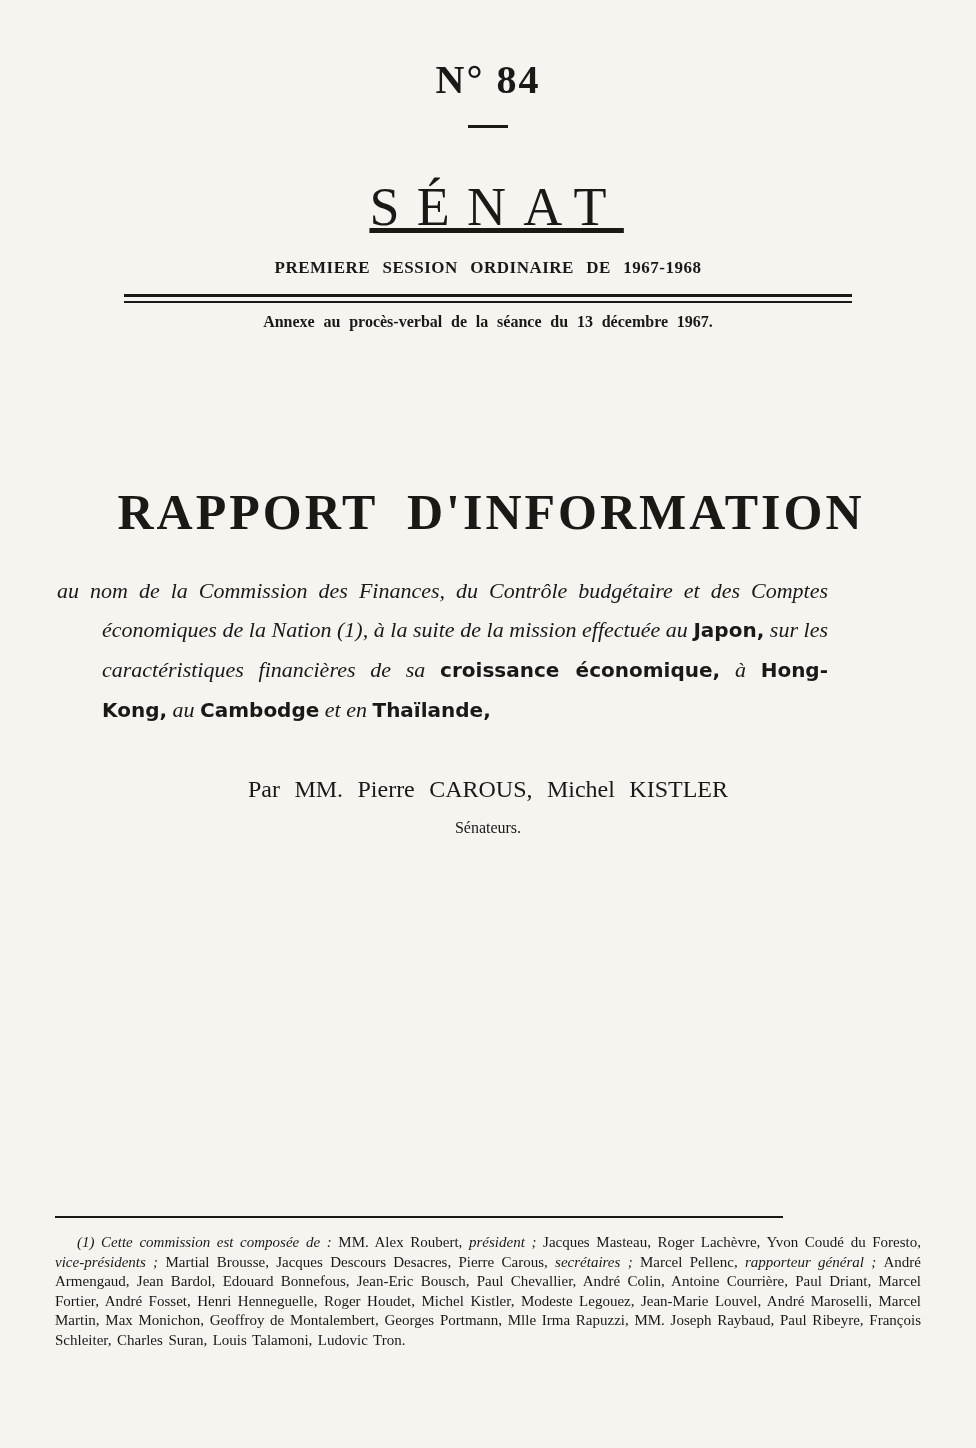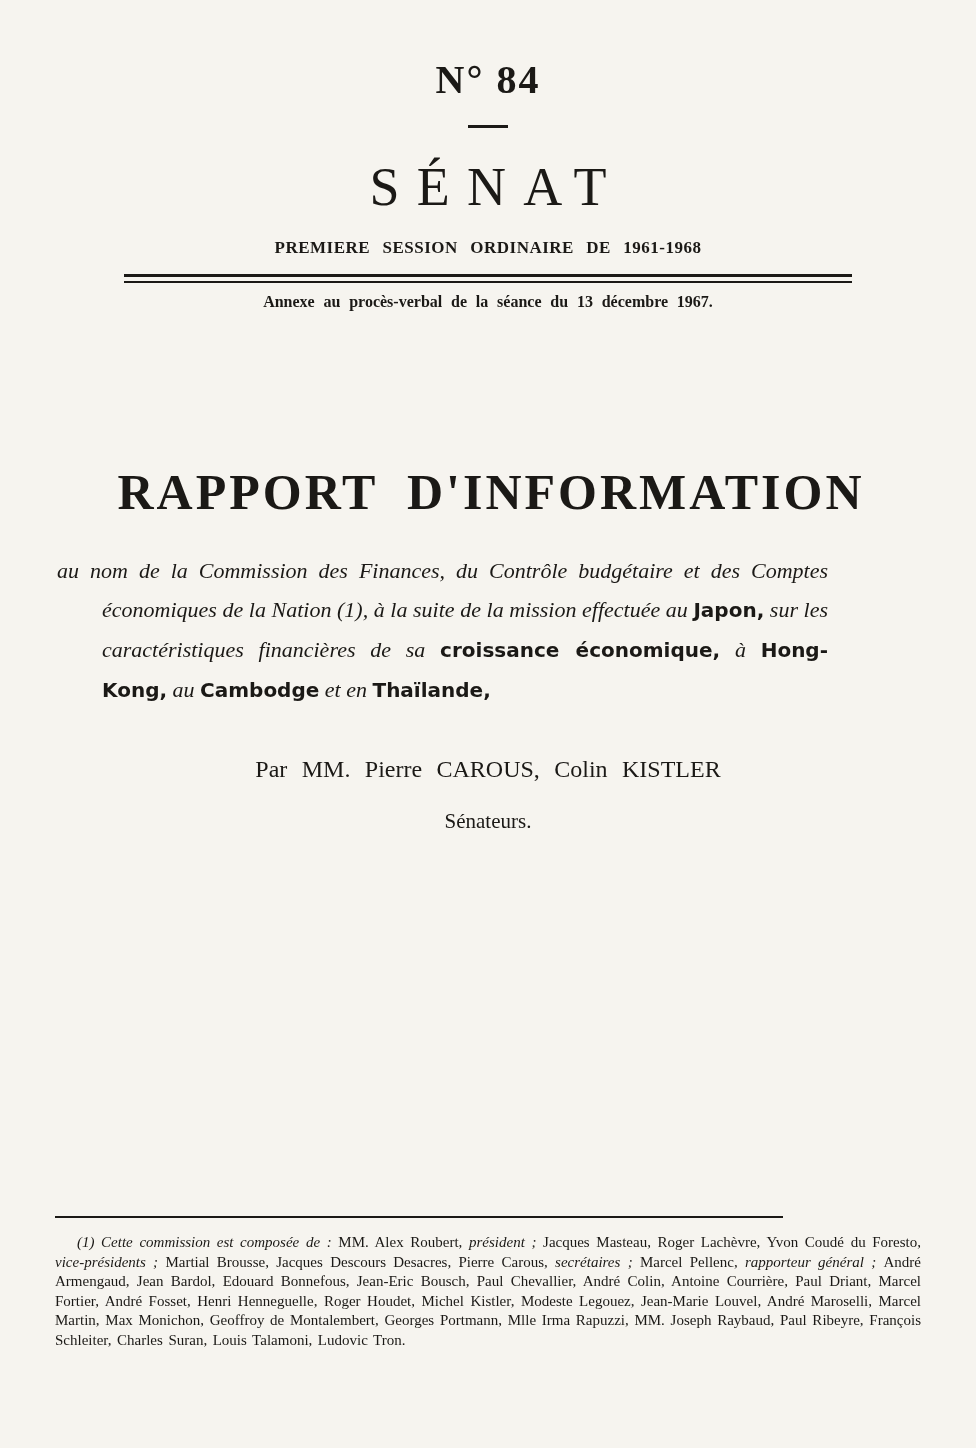--- a/index.html
+++ b/index.html
@@ -26,25 +26,26 @@
     font-weight: bold;
     letter-spacing: 2px;
   }
   .small-rule {
     width: 40px;
     height: 3px;
     background: #1b1916;
     margin: 22px auto 0 auto;
   }
   .institution {
-    margin-top: 28px;
+    margin-top: 48px;
     font-size: 54px;
     font-weight: normal;
     letter-spacing: 0.32em;
     text-indent: 0.32em; 
+    text-decoration: underline;
   }
   .session-line {
     margin-top: 20px;
     font-size: 17px;
     font-weight: bold;
     letter-spacing: 0.5px;
     word-spacing: 0.45em;
   }
   .double-rule {
     width: 728px;
@@ -95,22 +96,22 @@
     margin-top: 46px;
     font-size: 24px;
     word-spacing: 0.35em;
   }
   .authors-line-2 {
     margin-top: 12px;
     font-size: 24px;
     word-spacing: 0.35em;
   }
   .authors-role {
-    margin-top: 26px;
-    font-size: 21px;
+    margin-top: 16px;
+    font-size: 16px;
   }
   .footnote-section {
     position: absolute;
     top: 1216px;
     left: 55px;
     width: 866px;
   }
   .footnote-rule {
     width: 728px;
     border-top: 2px solid #1b1916;
@@ -130,32 +131,32 @@
 <body>
 
 <div class="page">
 
   <div class="doc-number centered">N° 84</div>
 
   <div class="small-rule"></div>
 
   <div class="institution centered">SÉNAT</div>
 
-  <div class="session-line centered">PREMIERE SESSION ORDINAIRE DE 1961-1968</div>
+  <div class="session-line centered">PREMIERE SESSION ORDINAIRE DE 1967-1968</div>
 
   <div class="double-rule"></div>
 
   <div class="annexe-line centered">Annexe au procès-verbal de la séance du 13 décembre 1967.</div>
 
   <div class="report-title centered">RAPPORT D'INFORMATION</div>
 
 
   <p class="report-body"><span class="seg-it">au nom de la Commission des Finances, du Contrôle budgétaire et des Comptes économiques de la Nation (1), à la suite de la mission effectuée au </span><span class="seg-b">Japon,</span><span class="seg-it"> sur les caractéristiques financières de sa </span><span class="seg-b">croissance économique,</span><span class="seg-it"> à </span><span class="seg-b">Hong-Kong,</span><span class="seg-it"> au </span><span class="seg-b">Cambodge</span><span class="seg-it"> et en </span><span class="seg-b">Thaïlande,</span></p>
 
-  <div class="authors-line-1 centered">Par MM. Pierre CAROUS, Colin KISTLER</div>
+  <div class="authors-line-1 centered">Par MM. Pierre CAROUS, Michel KISTLER</div>
 
 
   <div class="authors-role centered">Sénateurs.</div>
 
   <div class="footnote-section">
     <div class="footnote-rule"></div>
     <p class="footnote"><span class="fn-it">(1) Cette commission est composée de : </span><span class="fn-rm">MM. Alex Roubert, </span><span class="fn-it">président ; </span><span class="fn-rm">Jacques Masteau, Roger Lachèvre, Yvon Coudé du Foresto, </span><span class="fn-it">vice-présidents ; </span><span class="fn-rm">Martial Brousse, Jacques Descours Desacres, Pierre Carous, </span><span class="fn-it">secrétaires ; </span><span class="fn-rm">Marcel Pellenc, </span><span class="fn-it">rapporteur général ; </span><span class="fn-rm">André Armengaud, Jean Bardol, Edouard Bonnefous, Jean-Eric Bousch, Paul Chevallier, André Colin, Antoine Courrière, Paul Driant, Marcel Fortier, André Fosset, Henri Henneguelle, Roger Houdet, Michel Kistler, Modeste Legouez, Jean-Marie Louvel, André Maroselli, Marcel Martin, Max Monichon, Geoffroy de Montalembert, Georges Portmann, Mlle Irma Rapuzzi, MM. Joseph Raybaud, Paul Ribeyre, François Schleiter, Charles Suran, Louis Talamoni, Ludovic Tron.</span></p>
   </div>
 
 </div>

